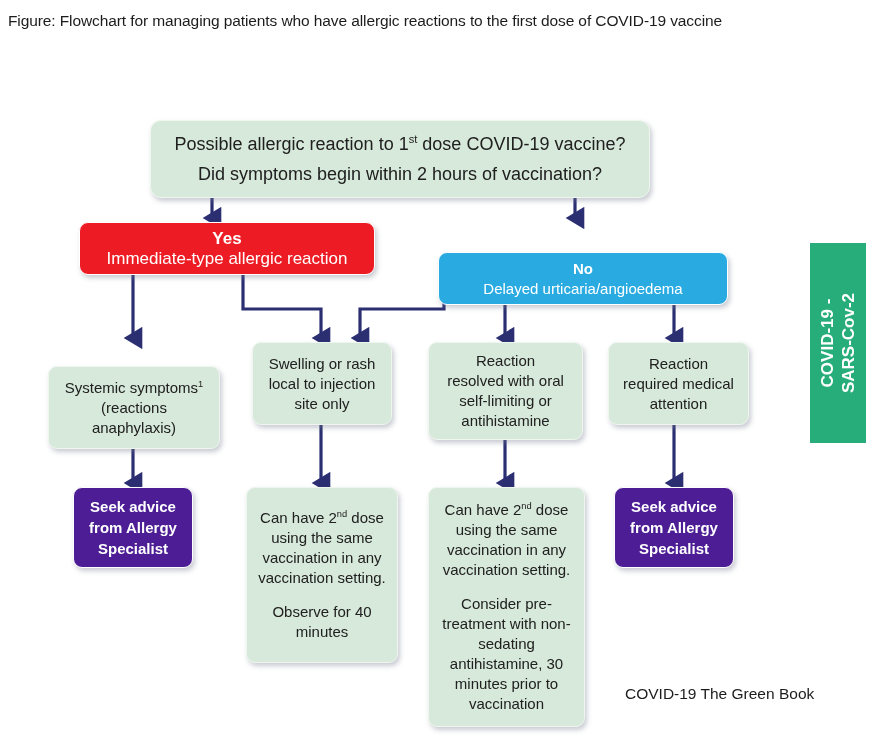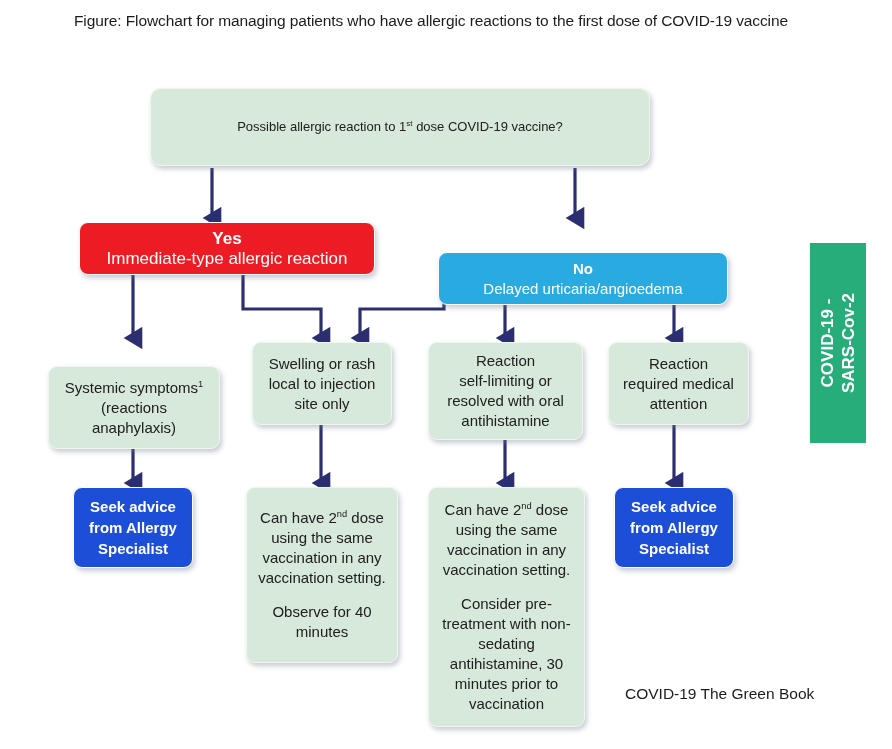--- a/index.html
+++ b/index.html
@@ -25,21 +25,20 @@
   
   .fig-title {
     position: absolute;
     left: 8px;
     top: 10px;
     width: 780px;
     font-size: 15.5px;
     line-height: 21px;
     color: #1c1c1c;
     letter-spacing: -0.1px;
-    text-align: right;
   }
 
   
   .node {
     position: absolute;
     box-sizing: border-box;
     border-radius: 9px;
     display: flex;
     align-items: center;
     justify-content: center;
@@ -62,31 +61,32 @@
     font-size: 17px;
   }
   .node.blue {
     background: #29abe2;
     border: 1.5px solid #ffffff;
     color: #ffffff;
     font-size: 15px;
     margin-top: 30px;
   }
   .node.navy {
-    background: #1d4ed8;
+    background: #4c1d95;
     border: 1.5px solid #ffffff;
     color: #ffffff;
     font-size: 15px;
     font-weight: bold;
     line-height: 21px;
   }
   .node.topq {
-    font-size: 13px;
+    font-size: 18px;
     line-height: 30px;
     border-radius: 11px;
+    margin-top: 32px;
   }
   .strong { font-weight: bold; }
   sup { font-size: 0.62em; vertical-align: super; line-height: 0; }
   .gap { display: block; height: 14px; }
 
   
   #wires { position: absolute; left: 0; top: 0; }
 
   
   .side-tab {
@@ -149,20 +149,21 @@
 
       <path d="M 505 440 L 505 483" marker-end="url(#arrow)"></path>
 
       <path d="M 674 425 L 674 483" marker-end="url(#arrow)"></path>
     </g>
   </svg>
 
   <div class="node green topq" style="left:150px; top:88px; width:500px; height:78px;">
     <div class="inner">
       <div><span>Possible allergic reaction to 1</span><sup>st</sup><span> dose COVID-19 vaccine?</span></div>
+      <div>Did symptoms begin within 2 hours of vaccination?</div>
     </div>
   </div>
 
   <div class="node red" style="left:79px; top:222px; width:296px; height:53px;">
     <div class="inner">
       <div class="strong">Yes</div>
       <div>Immediate-type allergic reaction</div>
     </div>
   </div>
 
@@ -185,22 +186,22 @@
     <div class="inner">
       <div>Swelling or rash</div>
       <div>local to injection</div>
       <div>site only</div>
     </div>
   </div>
 
   <div class="node green" style="left:428px; top:342px; width:155px; height:98px;">
     <div class="inner">
       <div>Reaction</div>
+      <div>resolved with oral</div>
       <div>self-limiting or</div>
-      <div>resolved with oral</div>
       <div>antihistamine</div>
     </div>
   </div>
 
   <div class="node green" style="left:608px; top:342px; width:141px; height:83px;">
     <div class="inner">
       <div>Reaction</div>
       <div>required medical</div>
       <div>attention</div>
     </div>

